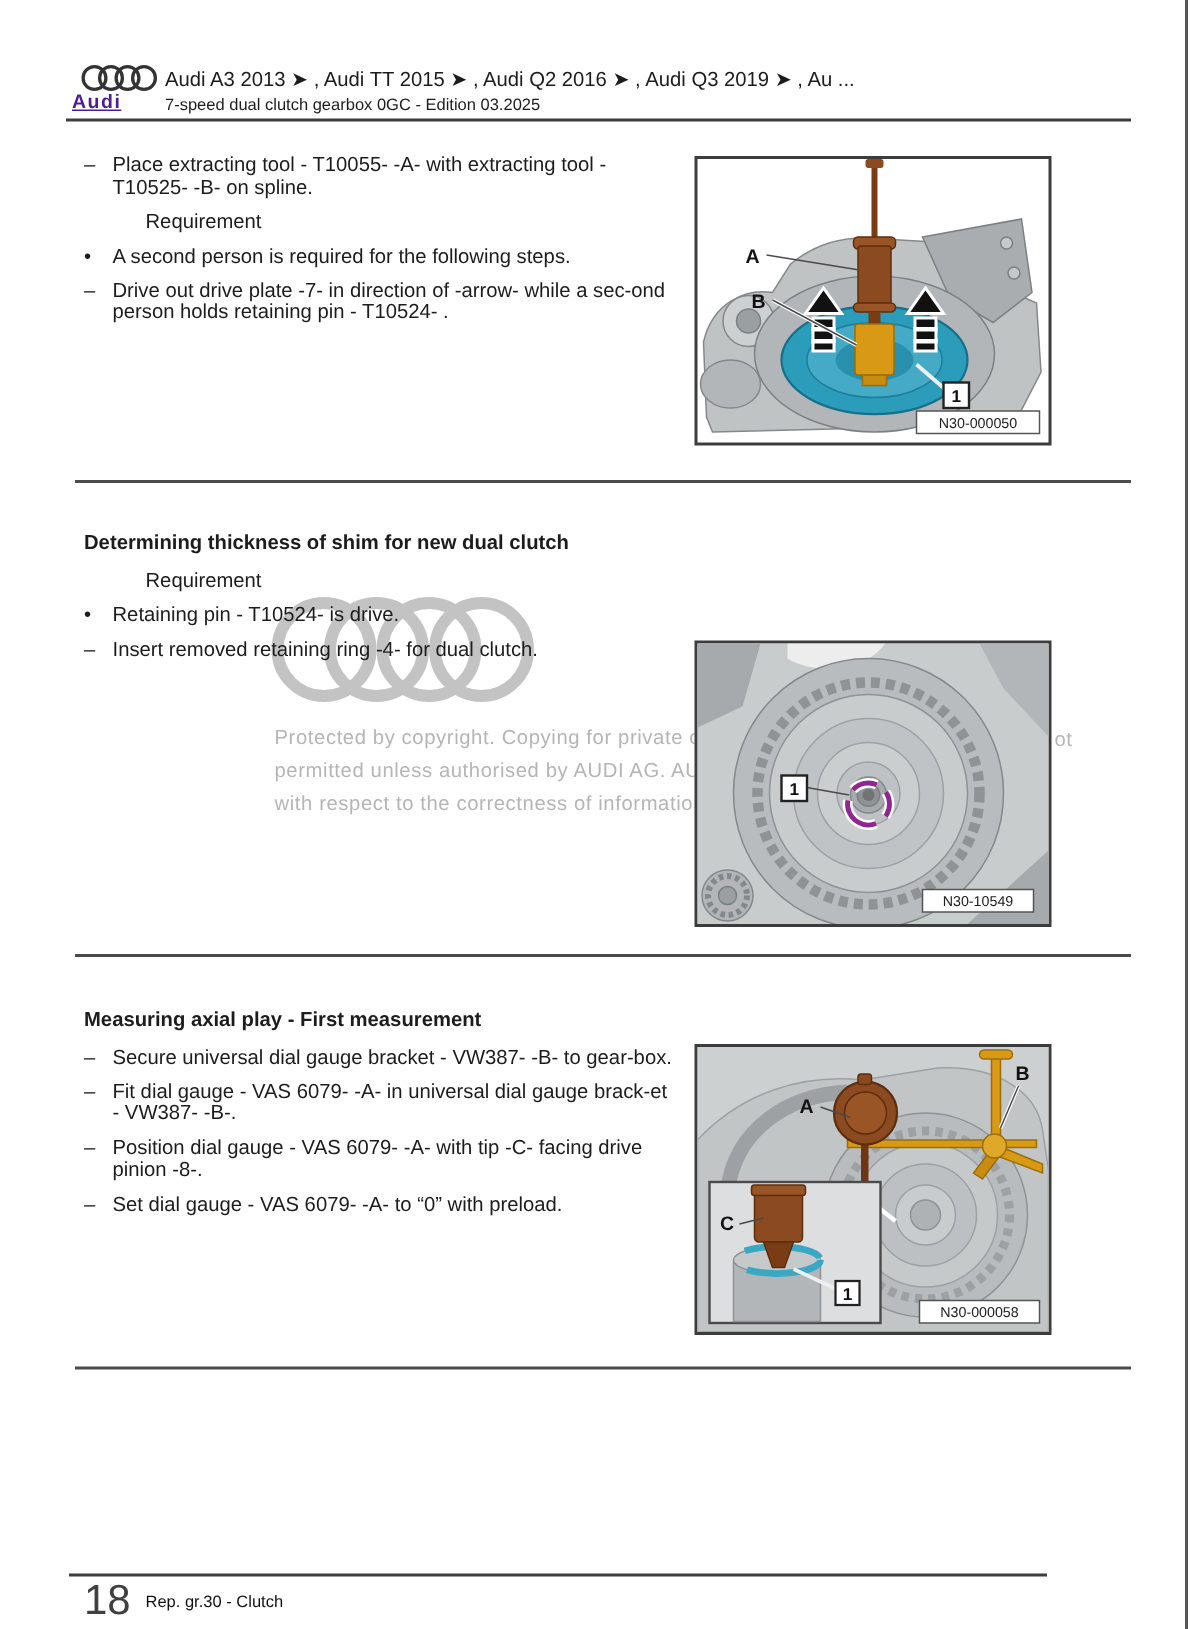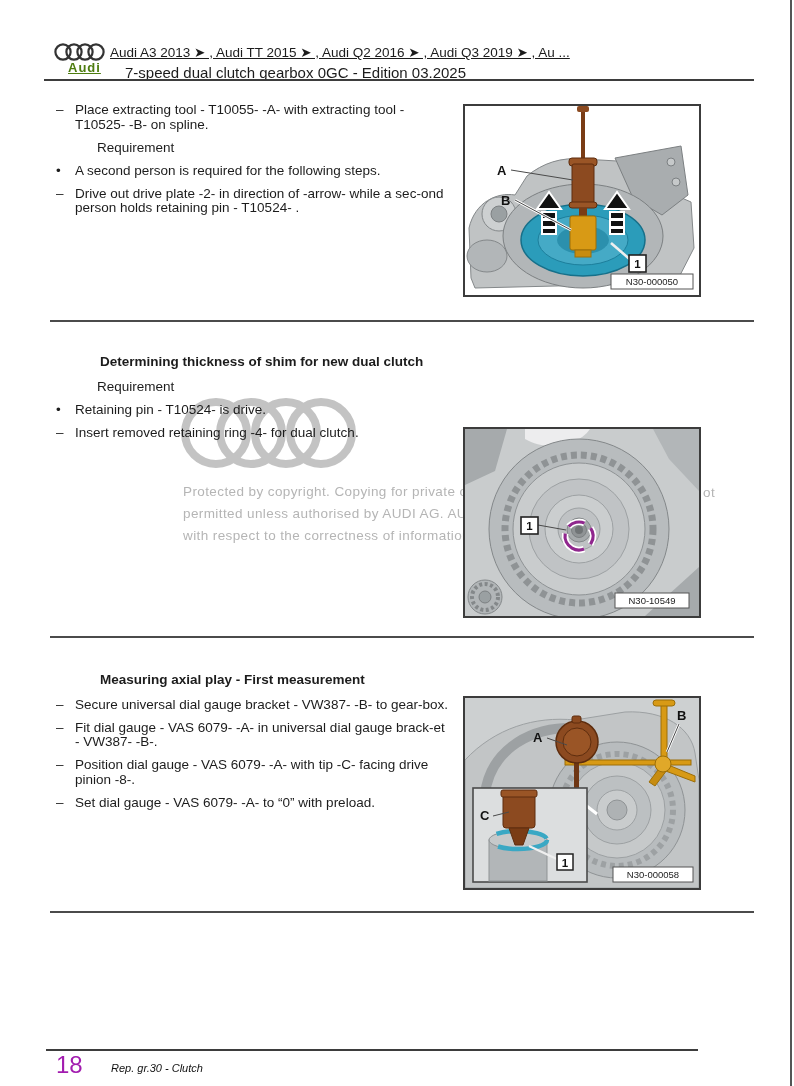--- a/index.html
+++ b/index.html
@@ -6,34 +6,34 @@
   html,body { background:#e8e8e8; }
   .page {
     position:relative; width:794px; height:1086px; margin:0 auto;
     background:#ffffff; overflow:hidden;
     font-family:"Liberation Sans", sans-serif; color:#1c1c1c;
   }
   .page-edge { position:absolute; top:0; right:2px; width:2px; height:1086px; background:#555; }
 
   
   .logo-rings { position:absolute; left:54px; top:40px; }
-  .wordmark { position:absolute; left:68px; top:60px; font-weight:bold; font-size:13px; letter-spacing:1px; color:#4d7c0f;text-decoration:underline; }
-  .hdr-line1 { position:absolute; left:110px; top:44px; font-size:13.5px;text-decoration:underline; }
-  .hdr-line2 { position:absolute; left:125px; top:64px; font-size:15px;text-align:right; }
+  .wordmark { position:absolute; left:48px; top:60px; font-weight:bold; font-size:13px; letter-spacing:1px; color:#4c1d95;text-decoration:underline; }
+  .hdr-line1 { position:absolute; left:110px; top:44px; font-size:13.5px; }
+  .hdr-line2 { position:absolute; left:110px; top:64px; font-size:11px;text-align:right; }
   .rule { position:absolute; background:#3d3d3d; height:2px; }
   .rule-header { left:44px; top:79px; width:710px; }
   .rule-div1 { left:50px; top:320px; width:704px; height:1.6px; background:#4b4b4b; }
   .rule-div2 { left:50px; top:636px; width:704px; height:1.6px; background:#4b4b4b; }
   .rule-div3 { left:50px; top:911px; width:704px; height:1.6px; background:#4b4b4b; }
   .rule-footer { left:46px; top:1049px; width:652px; }
 
   
   .txtblock { position:absolute; left:56px; width:396px; font-size:13.5px; line-height:14.5px; z-index:2; }
   .s1 { top:103px; } .s2 { top:355px; } .s3 { top:673px; }
-  .heading { font-weight:bold; font-size:13.5px; margin-bottom:10px;margin-left:44px; }
+  .heading { font-weight:bold; font-size:13.5px; margin-bottom:10px; }
   .row { display:flex; margin-bottom:8.5px; }
   .mk { width:19px; flex:none; }
   .rowtxt { flex:1; }
   .plainrow { margin-bottom:8.5px;margin-left:41px; }
 
   
   .wm-rings { position:absolute; left:180px; top:397px; z-index:0; }
   .wm-line { position:absolute; font-size:13.5px; letter-spacing:0.4px; color:#b5b5b5; z-index:0; white-space:nowrap; }
   .wm1 { left:183px; top:484px; } .wm2 { left:183px; top:506px; } .wm3 { left:183px; top:528px; }
   .wm1r { left:703px; top:485px; }
@@ -42,22 +42,22 @@
   .figure { position:absolute; left:463px; width:238px; border:2px solid #3c3c3c; background:#fff; z-index:3; }
   .fig1 { top:104px; height:193px; }
   .fig2 { top:427px; height:191px; }
   .fig3 { top:696px; height:194px; }
   .figure svg { display:block; width:100%; height:100%; }
   .lbl { font-family:"Liberation Sans", sans-serif; font-weight:bold; font-size:13px; fill:#111; }
   .num { font-family:"Liberation Sans", sans-serif; font-weight:bold; font-size:11.5px; fill:#111; text-anchor:middle; }
   .figid { font-family:"Liberation Sans", sans-serif; font-size:9.5px; fill:#222; text-anchor:middle; }
 
   
-  .pagenum { position:absolute; left:56px; top:1051px; font-size:24px; color:#a21caf; }
-  .chapter { position:absolute; left:111px; top:1062px; font-size:11px; color:#111;font-style:italic; }
+  .pagenum { position:absolute; left:56px; top:1051px; font-size:28px; color:#404040; }
+  .chapter { position:absolute; left:97px; top:1062px; font-size:11px; color:#111; }
 </style>
 </head>
 <body>
 
 <div class="page">
   <div class="page-edge"></div>
 
   <svg class="logo-rings" width="52" height="24" viewBox="0 0 52 24">
     <g fill="none" stroke="#333" stroke-width="2.2">
       <circle cx="9" cy="12" r="7.6"></circle>
@@ -76,21 +76,21 @@
       <span class="mk">–</span>
       <span class="rowtxt">Place extracting tool - T10055- -A- with extracting tool - T10525- -B- on spline.</span>
     </div>
     <div class="plainrow">Requirement</div>
     <div class="row">
       <span class="mk">•</span>
       <span class="rowtxt">A second person is required for the following steps.</span>
     </div>
     <div class="row">
       <span class="mk">–</span>
-      <span class="rowtxt">Drive out drive plate -2- in direction of -arrow- while a sec-ond person holds retaining pin - T10524- .</span>
+      <span class="rowtxt">Drive out drive plate -7- in direction of -arrow- while a sec-ond person holds retaining pin - T10524- .</span>
     </div>
   </div>
 
   <div class="figure fig1">
     <svg viewBox="0 0 234 189">
       <path d="M6,172 L4,122 C10,96 32,86 50,89 L62,70 C78,57 96,51 118,53 L152,55 C176,57 196,70 203,86 L226,96 L229,142 L211,177 L10,182 Z" fill="#c0c3c4" stroke="#84888a" stroke-width="1"></path>
       <path d="M150,52 L216,40 L223,89 L197,109 L168,92 Z" fill="#a9adaf" stroke="#7c8082"></path>
       <circle cx="206" cy="56" r="4" fill="#c6c9ca" stroke="#7c8082"></circle>
       <circle cx="211" cy="76" r="4" fill="#c6c9ca" stroke="#7c8082"></circle>
       <circle cx="34" cy="108" r="17" fill="#cdd0d1" stroke="#84888a"></circle>

